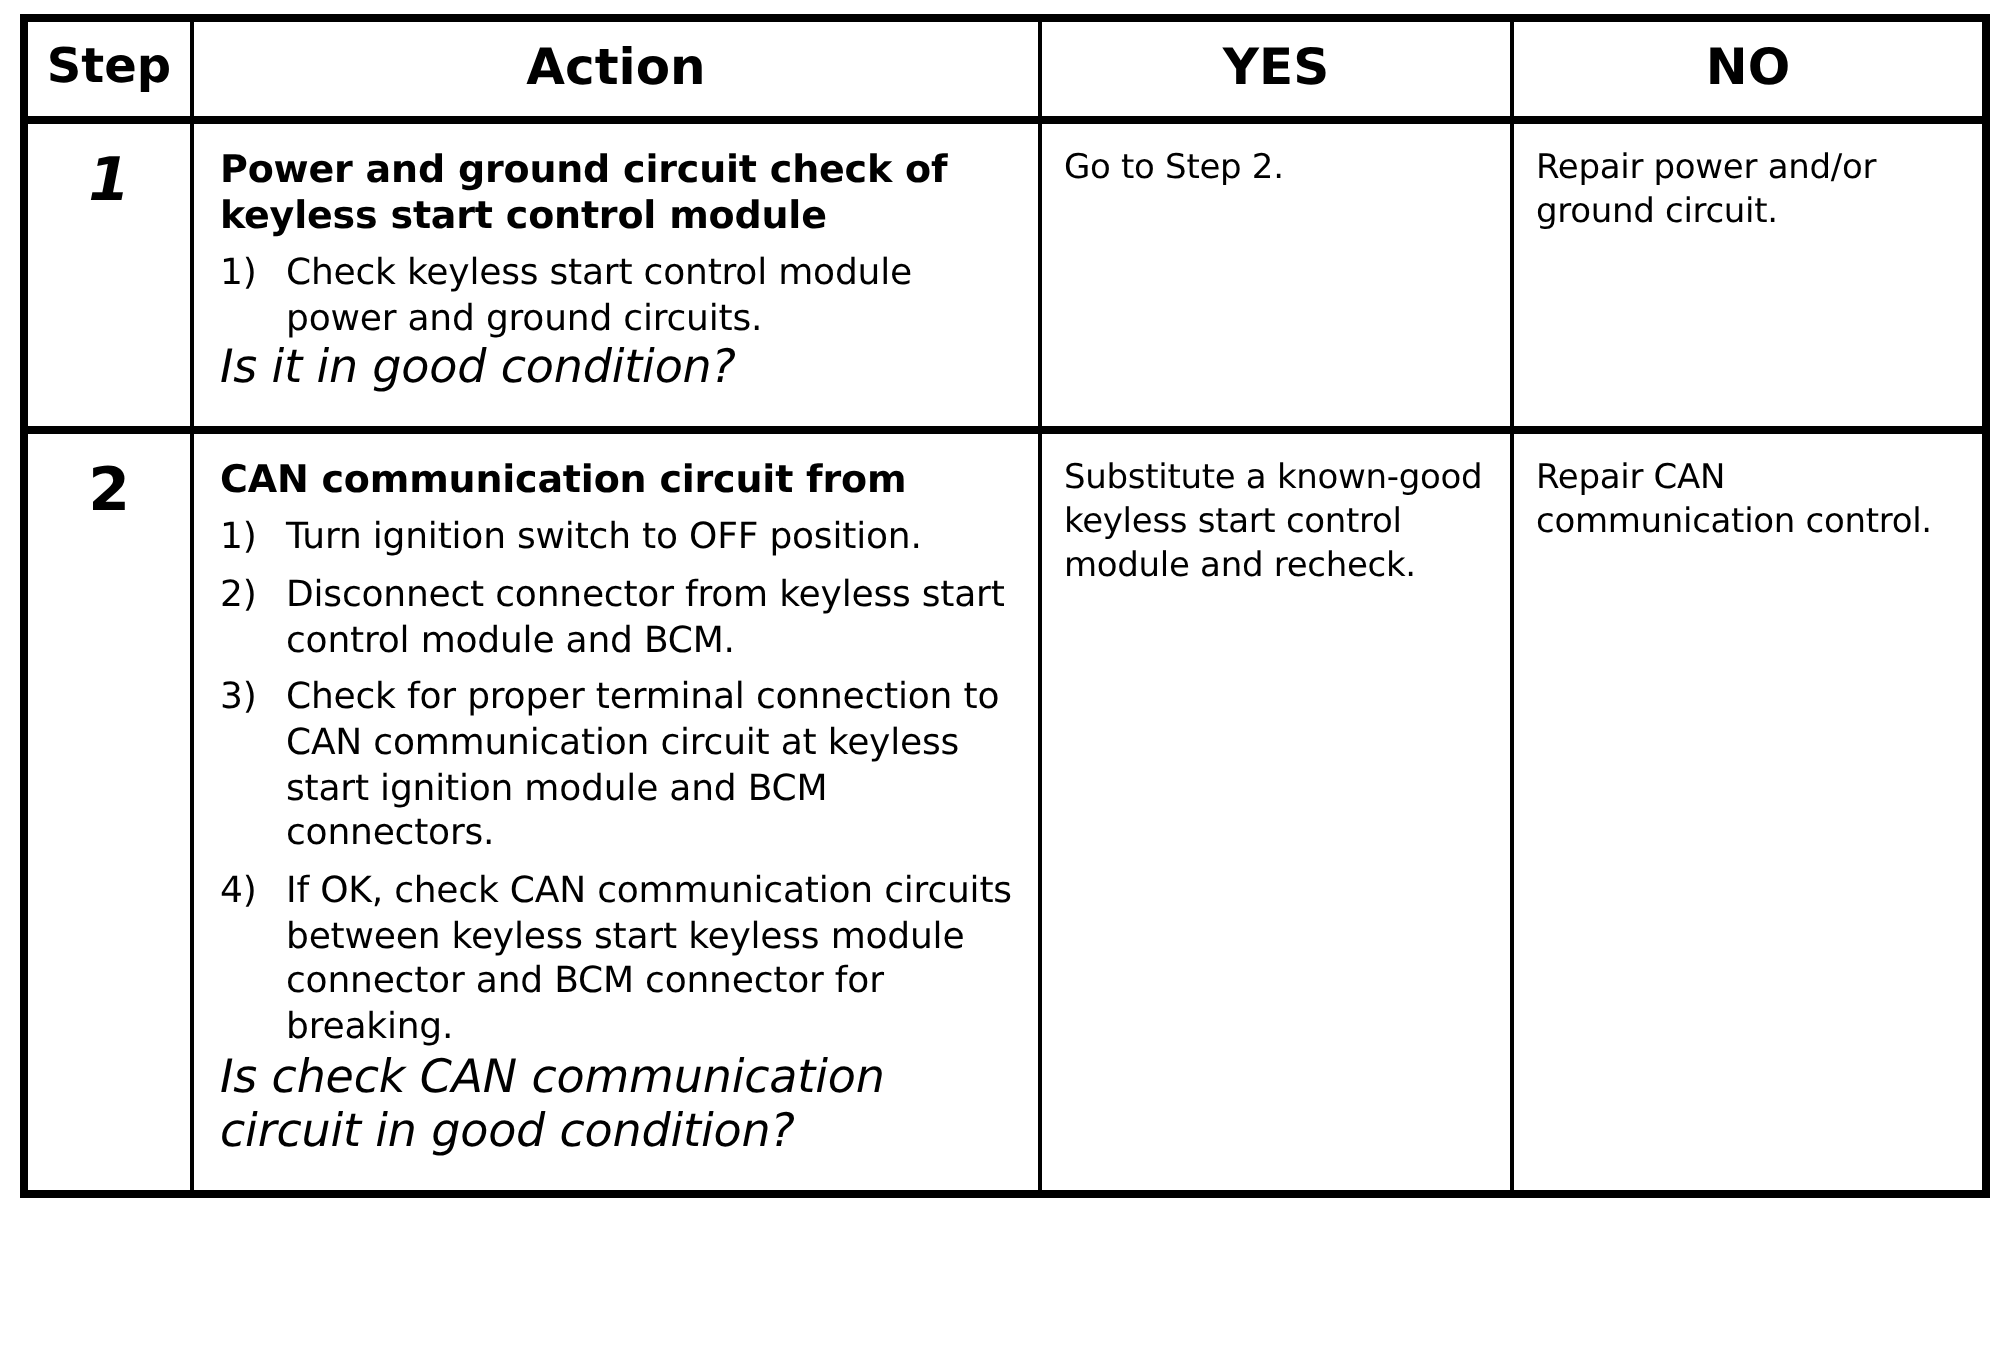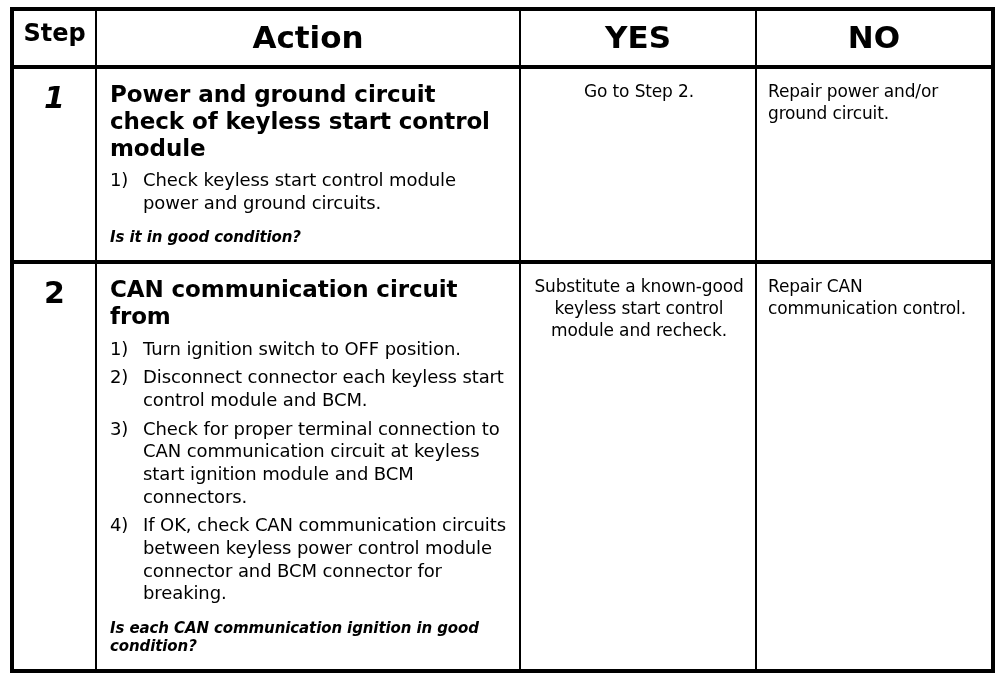--- a/index.html
+++ b/index.html
@@ -42,35 +42,35 @@
   table.diag td, table.diag th {
     border: 2px solid #000000;
     vertical-align: top;
     padding: 0;
     background: #ffffff;
   }
 
   
   td.cell-step   { border-right-width: 4px; }
   td.cell-action { border-right-width: 2px; }
-  td.cell-yes    { border-right-width: 2px; text-align: center; }
+  td.cell-yes    { border-right-width: 2px; }
 
   th.hdr-step   { border-right-width: 4px; }
 
   tr.row-head th {
     border-bottom-width: 4px;
   }
   tr.row-1 td {
     border-bottom-width: 4px;
   }
 
   
   .hdr-text {
     font-weight: bold;
-    font-size: 31px;
+    font-size: 25px;
     line-height: 1.05;
     text-align: center;
     padding: 10px 4px 11px 4px;
     letter-spacing: 0px;
   }
   th.hdr-step .hdr-text { font-size: 24px; }
 
   
   .step-num {
     font-weight: bold;
@@ -80,21 +80,21 @@
     line-height: 1;
   }
   .step-num.italic { font-style: italic; }
 
   
   .action-body {
     padding: 12px 10px 14px 13px;
   }
   .action-title {
     font-weight: bold;
-    font-size: 23px;
+    font-size: 19px;
     line-height: 1.18;
     margin: 0 0 7px 0;
     letter-spacing: -0.1px;
   }
   ol.steps {
     list-style: none;
     margin: 0;
     padding: 0;
   }
   ol.steps li {
@@ -106,25 +106,24 @@
     letter-spacing: -0.1px;
   }
   ol.steps li:last-child { margin-bottom: 0; }
   ol.steps li .marker {
     position: absolute;
     left: 0;
     top: 0;
     font-size: 18px;
   }
   .action-question {
-    font-weight: bold;
+    font-weight: normal;
     font-style: italic;
-    font-size: 15px;
+    font-size: 23px;
     line-height: 1.2;
-    margin-top: 14px;
     letter-spacing: -0.1px;
   }
 
   
   .resp-body {
     padding: 11px 9px 10px 11px;
     font-size: 17px;
     line-height: 1.3;
     letter-spacing: -0.15px;
   }
@@ -196,32 +195,32 @@
         <td class="cell-action">
           <div class="action-body">
             <div class="action-title">CAN communication circuit from</div>
             <ol class="steps">
               <li>
                 <span class="marker">1)</span>
                 <span>Turn ignition switch to OFF position.</span>
               </li>
               <li>
                 <span class="marker">2)</span>
-                <span>Disconnect connector each keyless start control module and BCM.</span>
+                <span>Disconnect connector from keyless start control module and BCM.</span>
               </li>
               <li>
                 <span class="marker">3)</span>
                 <span>Check for proper terminal connection to CAN communication circuit at keyless start ignition module and BCM connectors.</span>
               </li>
               <li>
                 <span class="marker">4)</span>
-                <span>If OK, check CAN communication circuits between keyless power control module connector and BCM connector for breaking.</span>
+                <span>If OK, check CAN communication circuits between keyless start keyless module connector and BCM connector for breaking.</span>
               </li>
             </ol>
-            <div class="action-question">Is each CAN communication ignition in good condition?</div>
+            <div class="action-question">Is check CAN communication circuit in good condition?</div>
           </div>
         </td>
 
         <td class="cell-yes">
           <div class="resp-body">Substitute a known-good keyless start control module and recheck.</div>
         </td>
 
         <td class="cell-no">
           <div class="resp-body">Repair CAN communication control.</div>
         </td>

